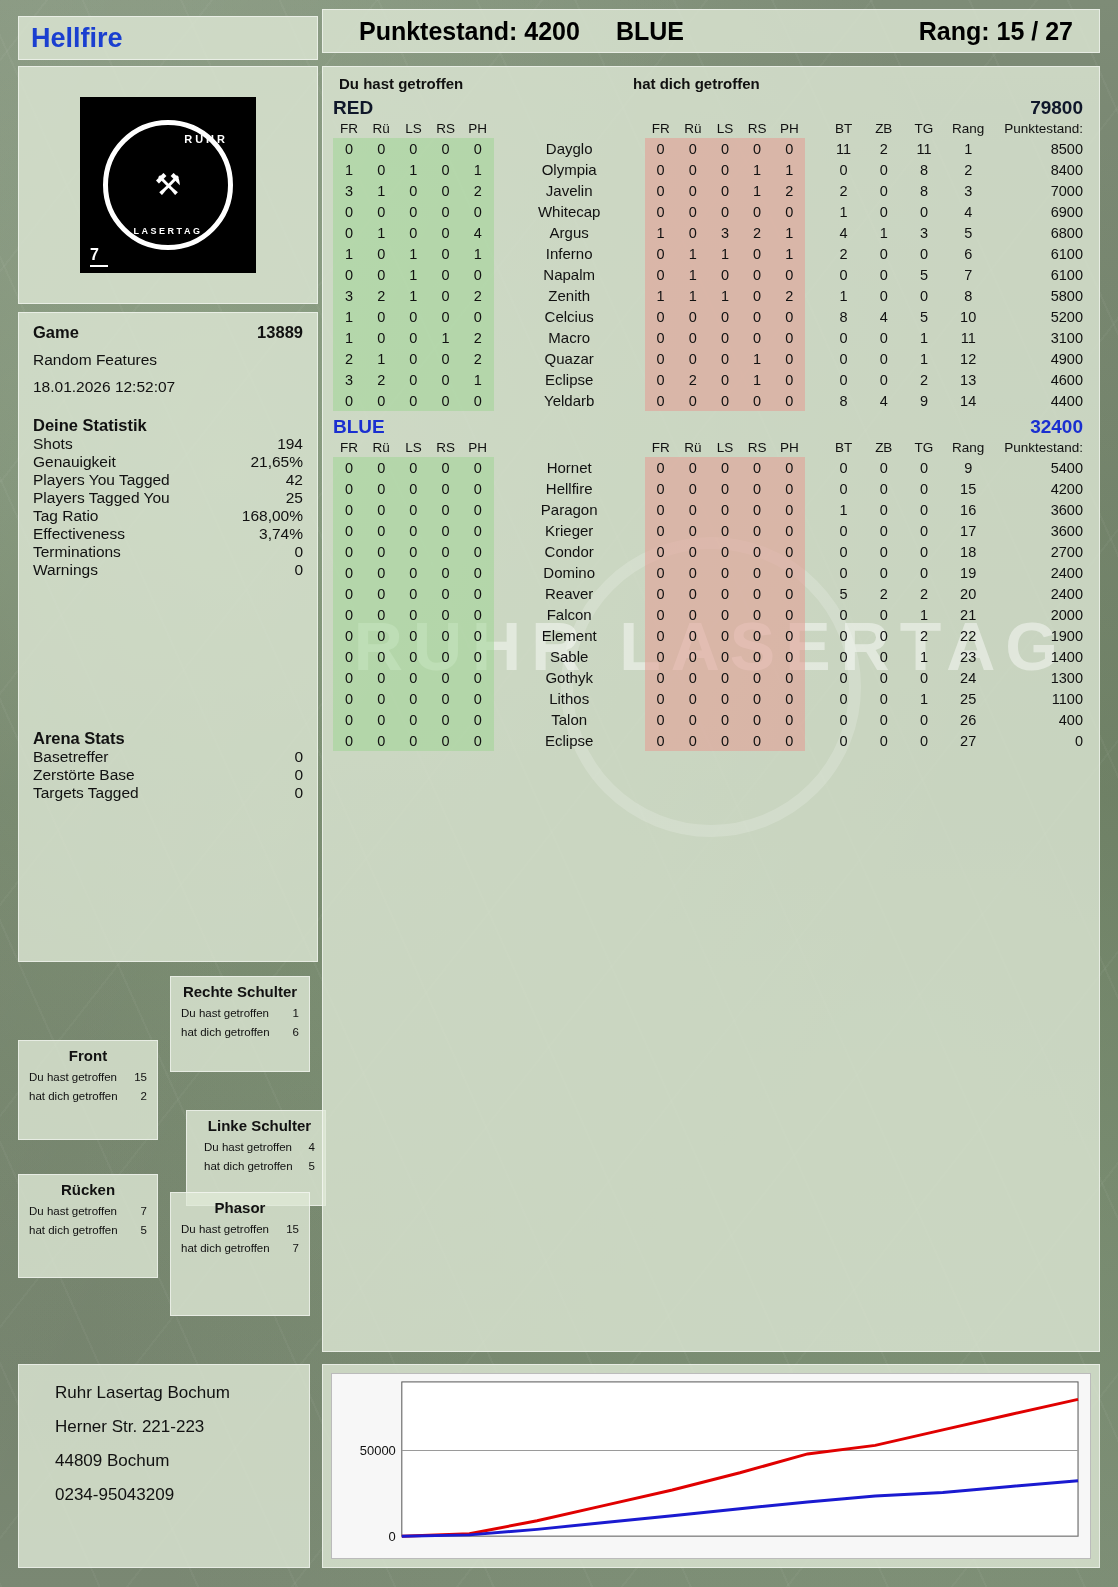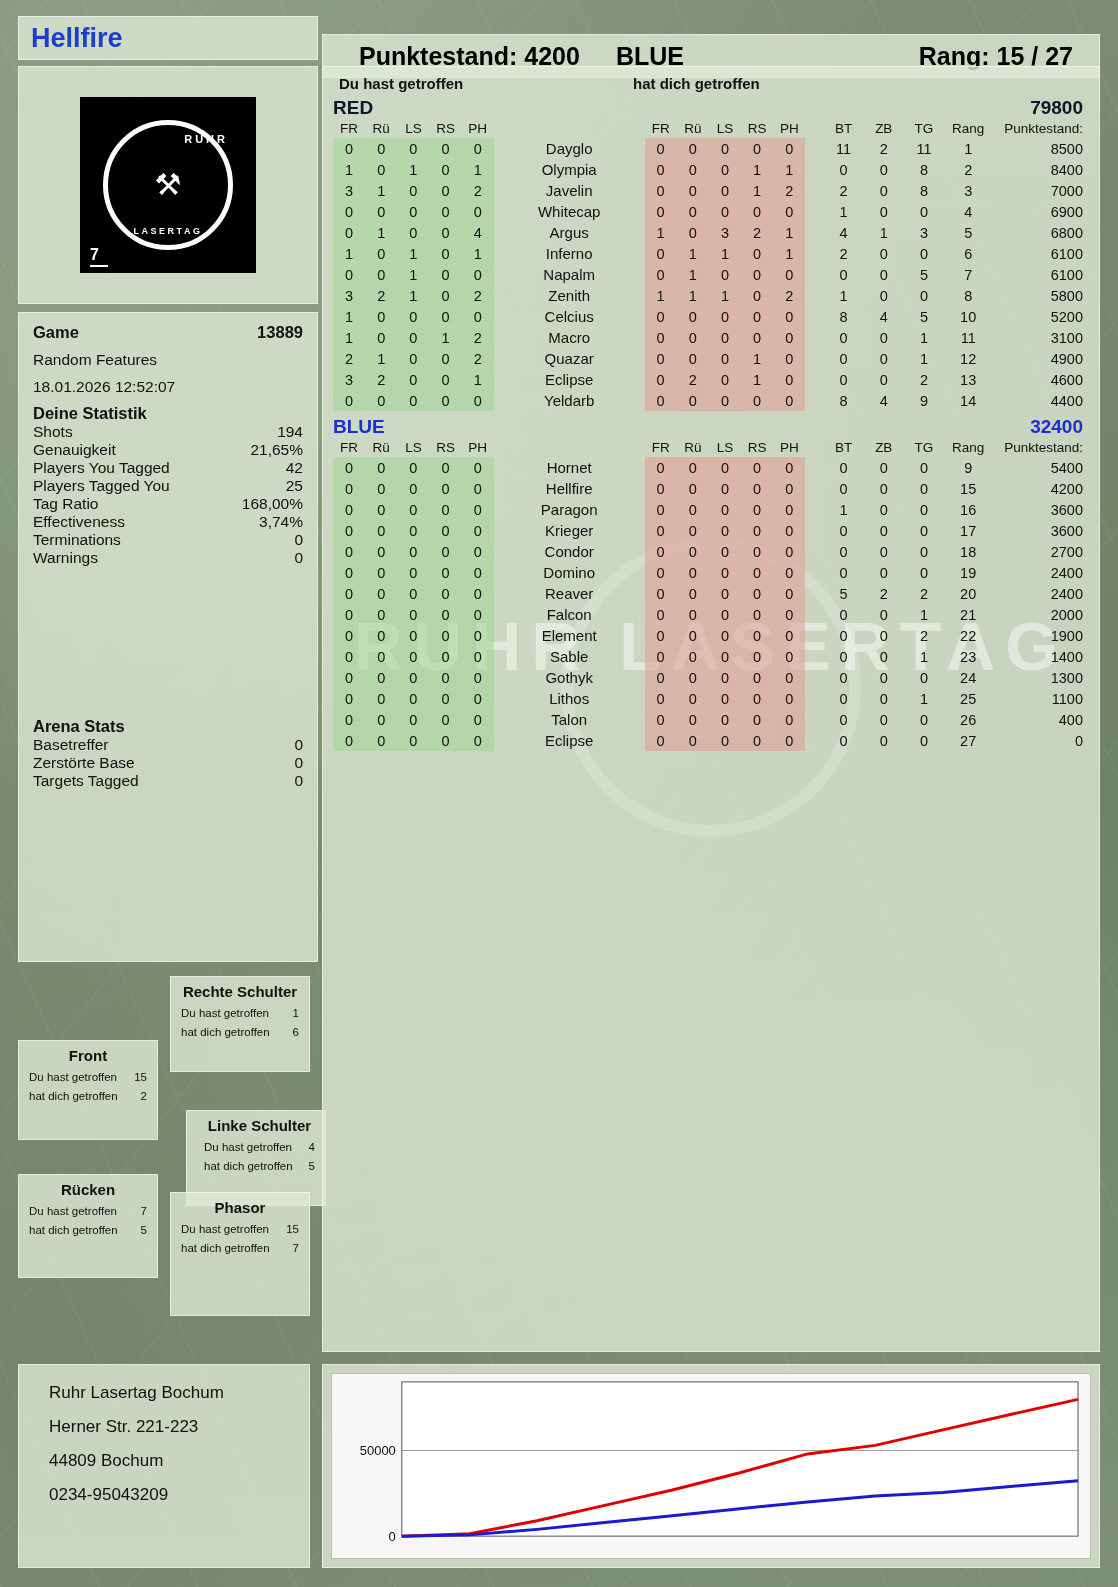--- a/index.html
+++ b/index.html
@@ -37,21 +37,21 @@
 
   
   #hdr-name {
     position:absolute; left:18px; top:16px; width:300px; height:44px;
     background:rgba(222,232,214,0.80);
     border:1px solid rgba(255,255,255,0.55);
     color:#1a3fd0; font-weight:bold; font-size:27px;
     display:flex; align-items:center; padding-left:12px;
   }
   #hdr-bar {
-    position:absolute; left:322px; top:34px; width:778px; height:44px;
+    position:absolute; left:322px; top:9px; width:778px; height:44px;
     background:rgba(222,232,214,0.80);
     border:1px solid rgba(255,255,255,0.55);
     display:flex; align-items:center; color:#000;
     font-size:25px; font-weight:bold;
   }
   #hdr-bar .score { margin-left:36px; }
   #hdr-bar .team  { margin-left:36px; }
   #hdr-bar .rank  { margin-left:auto; margin-right:26px; }
 
   
@@ -75,37 +75,37 @@
   .hammers{color:#fff;font-size:30px;line-height:1;}
   .logo-num{position:absolute;left:10px;bottom:6px;color:#fff;font-size:16px;font-weight:bold;}
   .logo-num:after{content:"";display:block;width:18px;height:2px;background:#fff;margin-top:1px;}
 
   #stats-panel {
     position:absolute; left:18px; top:312px; width:300px; height:650px;
     padding:10px 14px; color:#111; font-size:15.5px;
   }
   .s-head { font-weight:bold; font-size:16.5px; display:flex; justify-content:space-between; }
   .s-row  { display:flex; justify-content:space-between; }
-  .s-title{ font-weight:bold; font-size:16.5px; margin-top:8px; }
+  .s-title{ font-weight:bold; font-size:16.5px; margin-top:20px; }
   .s-sub  { margin-top:9px; }
 
   
   .zone { position:absolute; padding:6px 10px; }
   .zone .zt { text-align:center; font-weight:bold; font-size:15px; color:#111; margin-bottom:6px;}
   .zone .zr { display:flex; justify-content:space-between; font-size:11.5px; color:#111; margin:7px 0;}
   #zone-front  { left:18px;  top:1040px; width:140px; height:100px; }
   #zone-back   { left:18px;  top:1174px; width:140px; height:104px; }
   #zone-rs     { left:170px; top:976px;  width:140px; height:96px; }
   #zone-ls     { left:186px; top:1110px; width:140px; height:96px;padding-left:17px; }
   #zone-ph     { left:170px; top:1192px; width:140px; height:124px; }
 
   
   #addr {
     position:absolute; left:18px; top:1364px; width:292px; height:204px;
-    padding:14px 22px; color:#111; font-size:17px;
+    padding:14px 28px; color:#111; font-size:17px;
   }
   #addr div { margin:14px 0 0 8px; }
   #addr div:first-child{ margin-top:4px; }
 
   
   #main {
     position:absolute; left:322px; top:66px; width:778px; height:1286px;
     overflow:hidden;
   }
   .wm {

